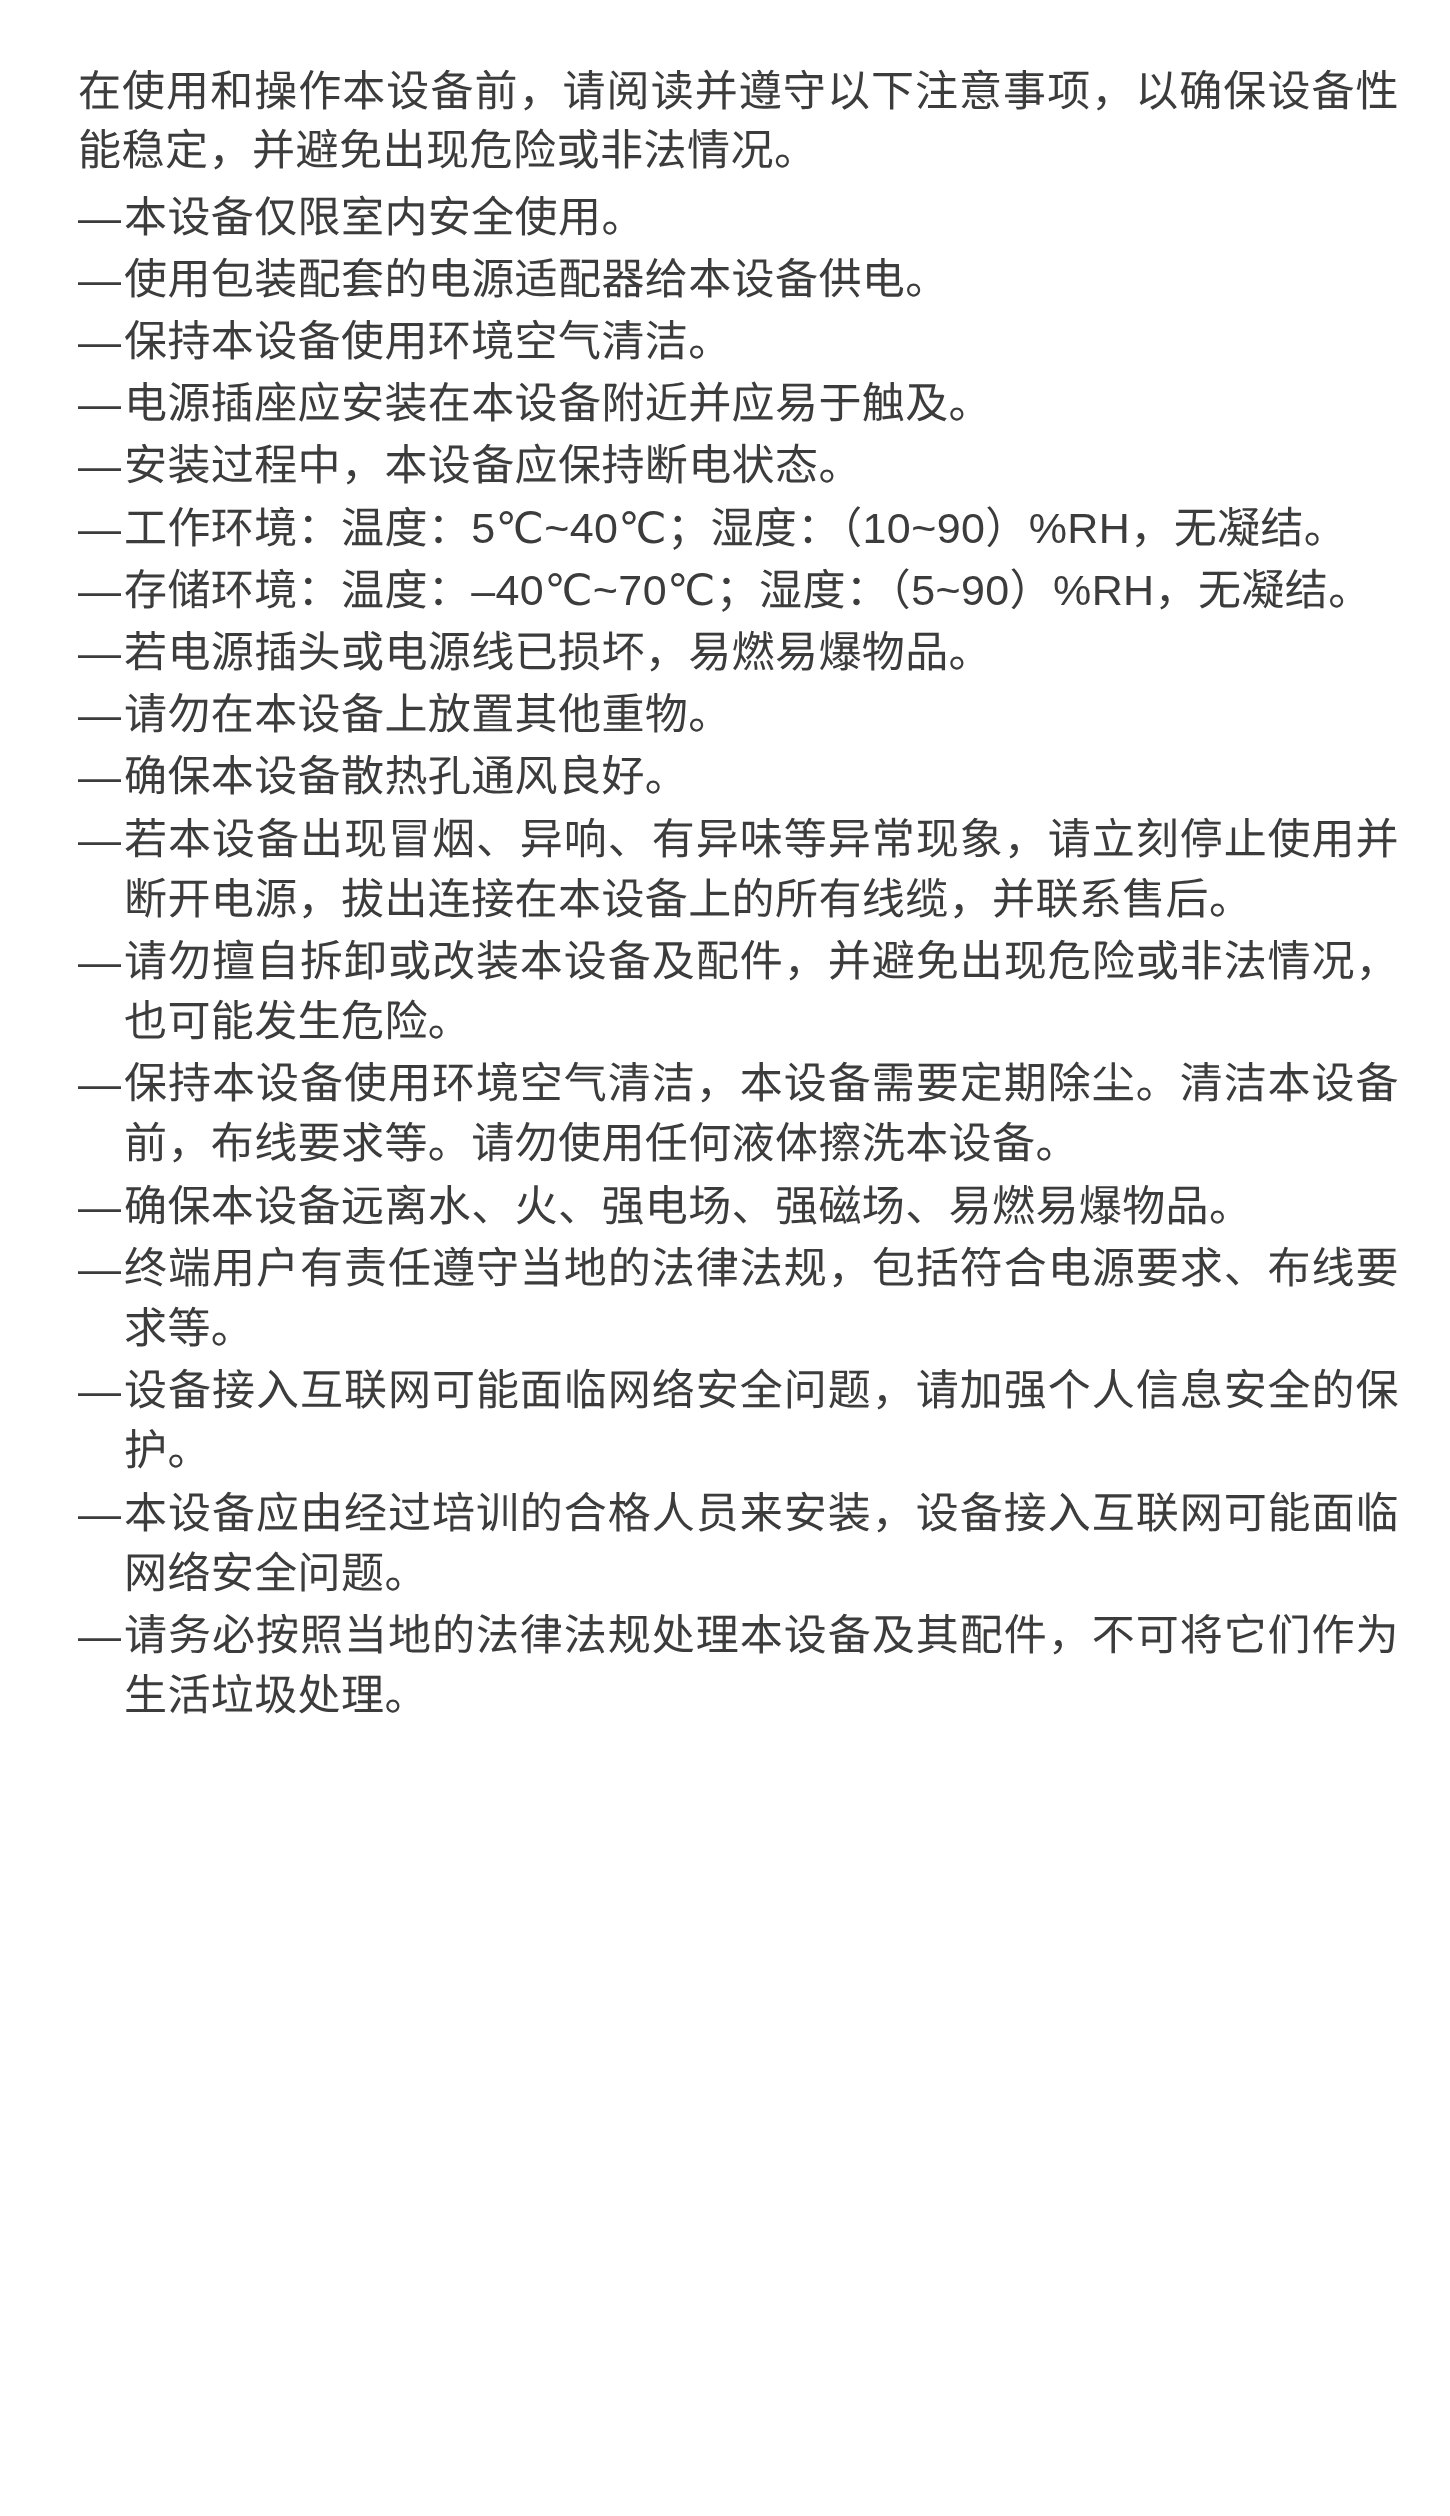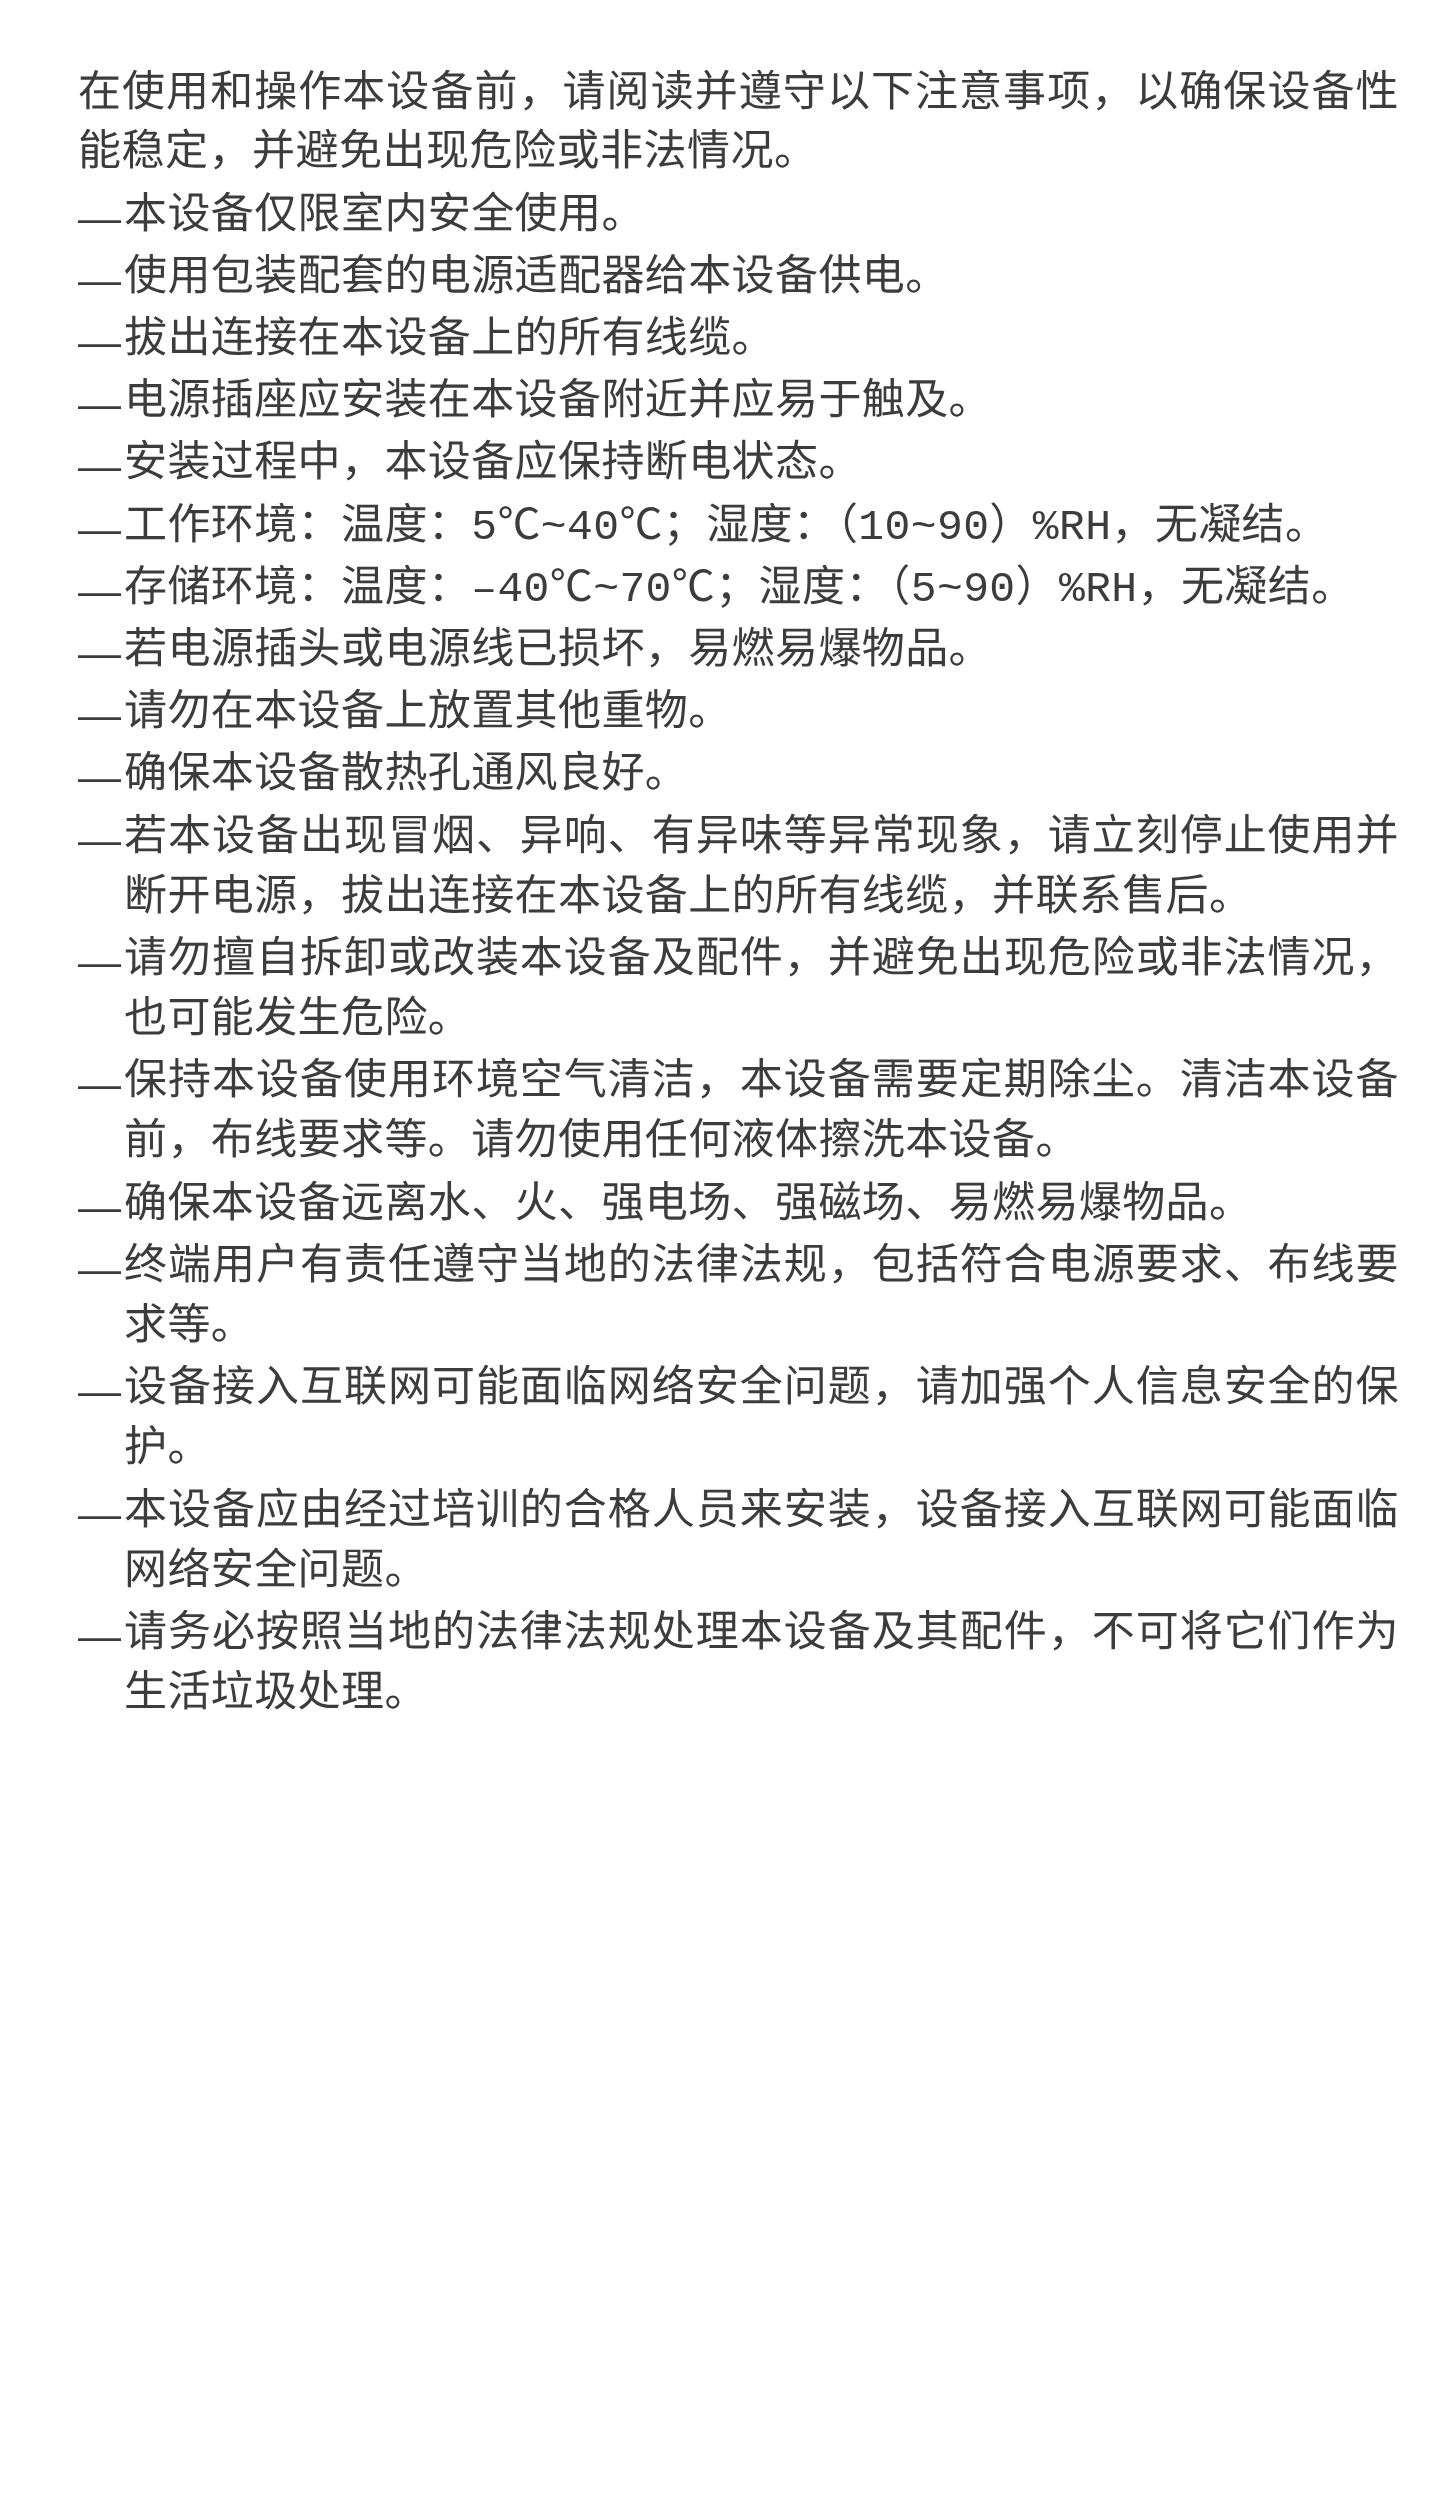--- a/index.html
+++ b/index.html
@@ -48,21 +48,20 @@
     width: 46px;
     color: #3c3c3c;
     font-size: 43px;
     line-height: 1.40;
     text-align: left;
   }
   .item-text {
     flex: 1 1 auto;
     text-align: justify;
     text-justify: inter-ideograph;
-    font-family: Liberation Mono, monospace;
   }
 </style>
 </head>
 <body>
 
 <div class="page">
 
   <p class="intro">在使用和操作本设备前，请阅读并遵守以下注意事项，以确保设备性能稳定，并避免出现危险或非法情况。</p>
 
   <ul class="list">
@@ -72,21 +71,21 @@
       <span class="item-text">本设备仅限室内安全使用。</span>
     </li>
 
     <li class="list-item">
       <span class="dash">—</span>
       <span class="item-text">使用包装配套的电源适配器给本设备供电。</span>
     </li>
 
     <li class="list-item">
       <span class="dash">—</span>
-      <span class="item-text">拔出连接在本设备上的所有线缆。</span>
+      <span class="item-text">保持本设备使用环境空气清洁。</span>
     </li>
 
     <li class="list-item">
       <span class="dash">—</span>
       <span class="item-text">电源插座应安装在本设备附近并应易于触及。</span>
     </li>
 
     <li class="list-item">
       <span class="dash">—</span>
       <span class="item-text">安装过程中，本设备应保持断电状态。</span>

